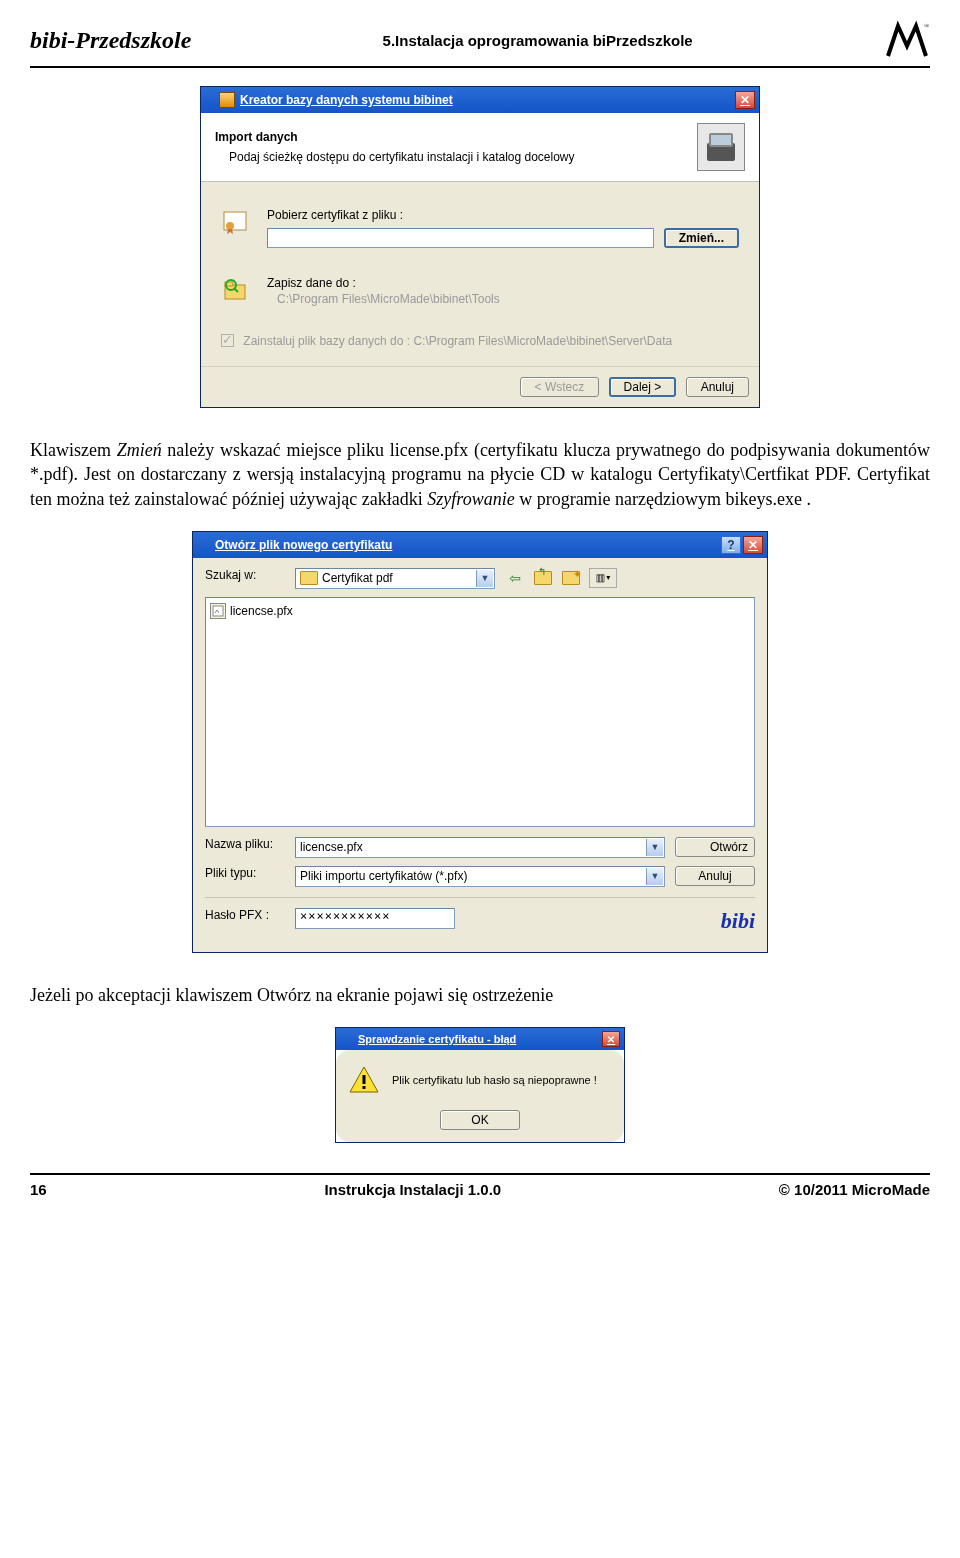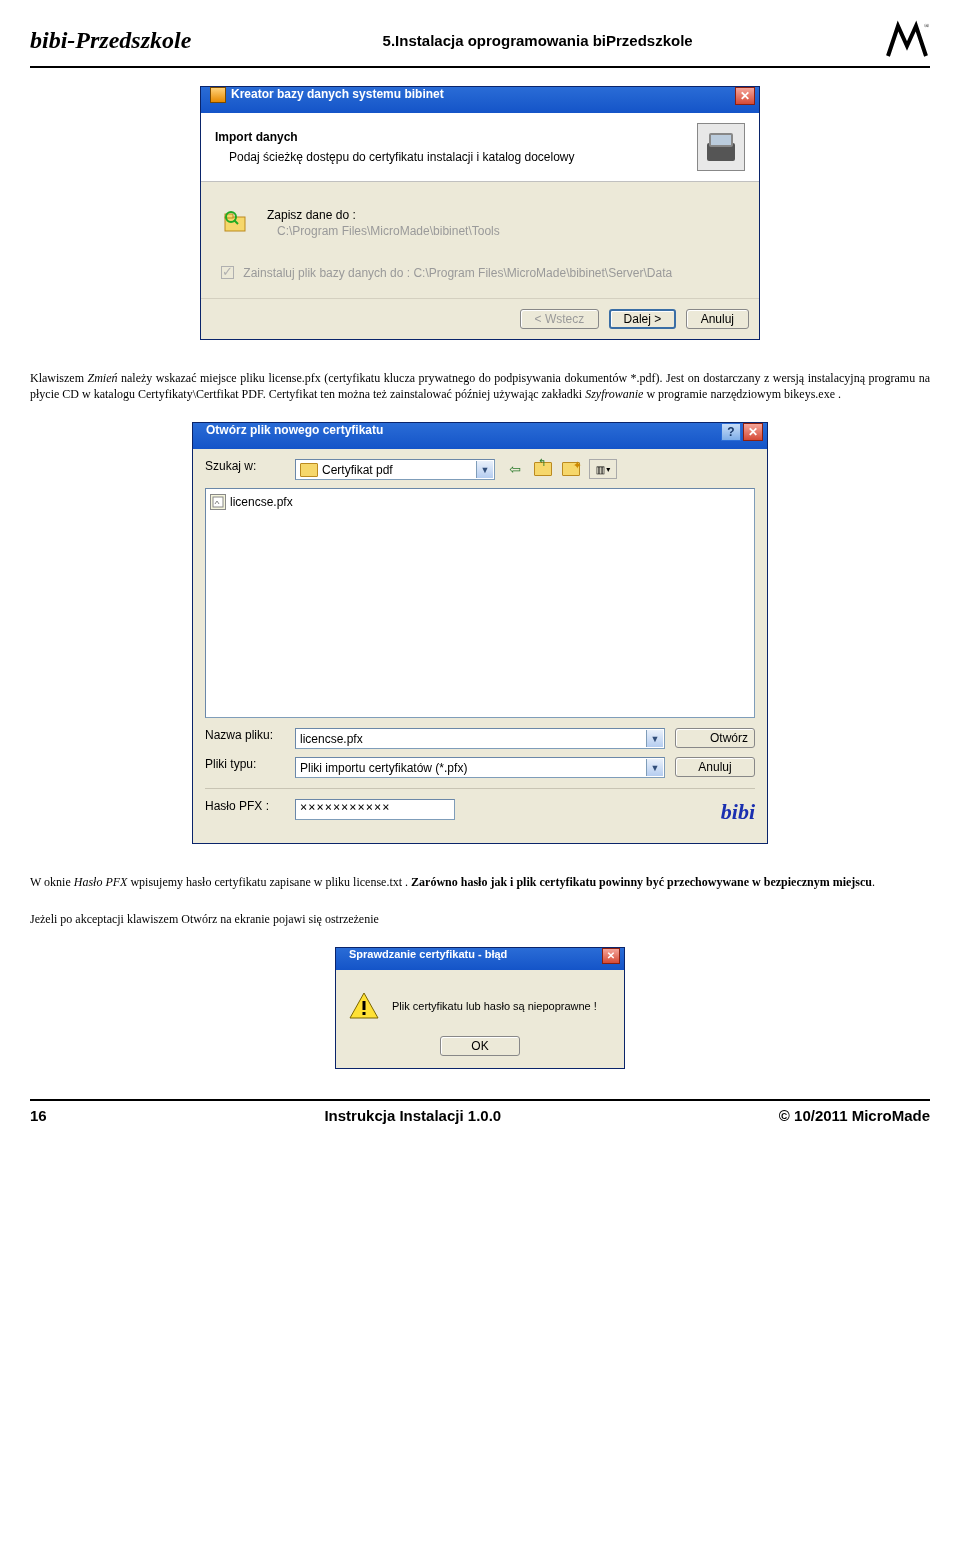--- a/index.html
+++ b/index.html
@@ -46,21 +46,21 @@
     align-items: center;
     justify-content: space-between;
     border-top: 2px solid #000;
     padding-top: 6px;
     margin-top: 30px;
     font-family: Arial, sans-serif;
     font-weight: bold;
     font-size: 15px;
   }
   .body-text {
-    font-size: 12px;
+    font-size: 18px;
     text-align: justify;
     margin: 20px 0;
     line-height: 1.35;
   }
   .screenshot-wrap {
     text-align: center;
     margin: 10px 0 30px 0;
   }
 
   
@@ -73,22 +73,24 @@
   }
   .dlg1 {
     width: 560px;
     border: 1px solid #0a246a;
   }
   .titlebar {
     background: linear-gradient(#2a6cd6, #1454c8);
     color: #fff;
     height: 26px;
     display: flex;
-    padding: 0 4px 0 9px;
+    align-items: center;
+    padding: 0 4px 0 18px;
     font-weight: bold;
+    text-decoration: underline;
   }
   .titlebar .ttl-icon {
     width: 16px; height: 16px; margin-right: 5px;
     background: linear-gradient(#ffd27a,#e68a00);
     border: 1px solid #7a4a00;
   }
   .titlebar .ttl-text { flex: 1; }
   .titlebar .close-btn {
     width: 20px; height: 18px;
     background: linear-gradient(#f5a59a,#d54a36);
@@ -210,21 +212,22 @@
   }
 
   
   .dlg3 {
     width: 290px;
     border: 1px solid #0a246a;
     font-size: 11px;
   }
   .dlg3-body {
     background: #ece9d8;
-    padding: 20px 12px 12px 12px;
+    padding: 14px 12px 12px 12px;
+    border-radius: 14px;
   }
   .warn-row { display:flex; align-items:center; margin-bottom:14px; }
   .warn-icon {
     width:32px; height:32px; margin-right:12px;
     display:flex; align-items:center; justify-content:center;
   }
   .dlg3-btn-row { text-align:center; }
 </style>
 </head>
 <body>
@@ -256,20 +259,36 @@
         </div>
         <div class="dlg-top-icon">
           <svg width="36" height="36" viewBox="0 0 36 36">
             <rect x="4" y="14" width="28" height="18" fill="#555" rx="2"></rect>
             <rect x="6" y="4" width="24" height="14" fill="#888" rx="2"></rect>
             <rect x="8" y="6" width="20" height="10" fill="#bcd"></rect>
           </svg>
         </div>
       </div>
       <div class="dlg-body">
+        <div class="field-row">
+          <div class="field-icon">
+            <svg width="26" height="26" viewBox="0 0 26 26">
+              <rect x="2" y="3" width="22" height="18" fill="#fff" stroke="#b58a3a"></rect>
+              <circle cx="8" cy="17" r="4" fill="#e8a13a"></circle>
+              <path d="M6 20 L5 25 L8 23 L11 25 L10 20" fill="#c73"></path>
+            </svg>
+          </div>
+          <div class="field-content">
+            <div style="margin-bottom:6px;">Pobierz certyfikat z  pliku :</div>
+            <div style="display:flex;">
+              <div class="sunken" style="flex:1; height:20px; margin-right:10px; background:#fff;"></div>
+              <button class="btn default" style="font-weight:bold;">Zmień...</button>
+            </div>
+          </div>
+        </div>
         <div class="field-row">
           <div class="field-icon">
             <svg width="26" height="26" viewBox="0 0 26 26">
               <rect x="3" y="8" width="20" height="14" fill="#f6d76b" stroke="#bb8a1f"></rect>
               <rect x="3" y="5" width="8" height="4" fill="#f6d76b" stroke="#bb8a1f"></rect>
               <circle cx="9" cy="8" r="5" fill="none" stroke="#2a2" stroke-width="2"></circle>
               <path d="M12 11 L16 15" stroke="#2a2" stroke-width="2"></path>
             </svg>
           </div>
           <div class="field-content">
@@ -359,23 +378,20 @@
         <div class="row">
           <label>Hasło PFX :</label>
           <div class="sunken pw-input"><span>×××××××××××</span></div>
           <div style="flex:1;"></div>
           <span class="bibi-logo">bibi</span>
         </div>
       </div>
     </div>
   </div>
 
-  <p class="body-text">
-    <span>W oknie </span><em>Hasło PFX</em><span> wpisujemy hasło certyfikatu zapisane w pliku license.txt . </span><strong>Zarówno hasło jak i plik certyfikatu powinny być przechowywane w bezpiecznym miejscu</strong><span>.</span>
-  </p>
 
   <p class="body-text">Jeżeli po akceptacji klawiszem Otwórz na ekranie pojawi się ostrzeżenie</p>
 
   <div class="screenshot-wrap">
     <div class="dlg dlg3">
       <div class="titlebar" style="height:22px;font-size:11px;">
         <span class="ttl-text" style="padding-left:4px;">Sprawdzanie certyfikatu - błąd</span>
         <span class="close-btn" style="width:18px;height:16px;font-size:10px;">✕</span>
       </div>
       <div class="dlg3-body">

